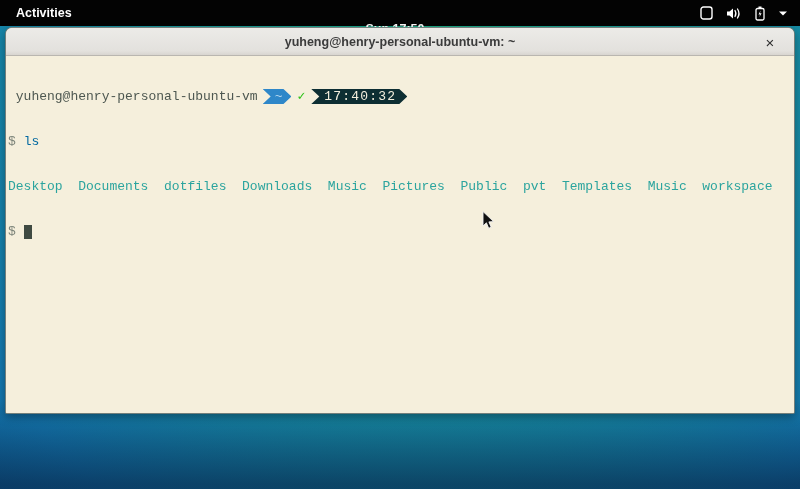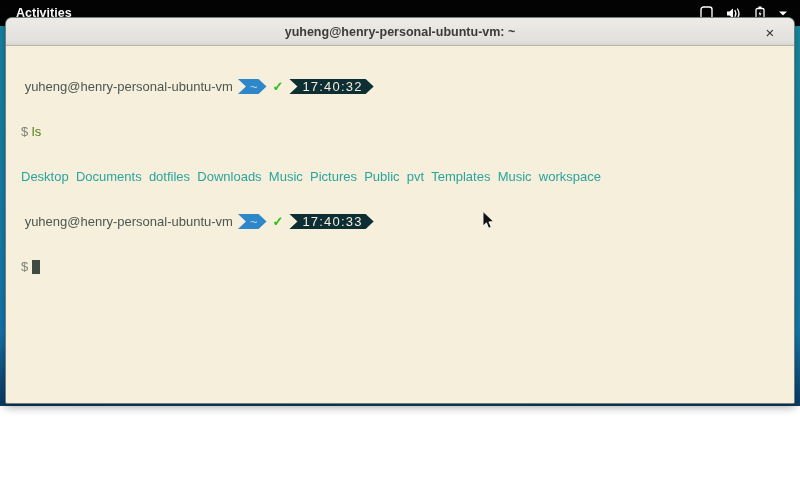--- a/index.html
+++ b/index.html
@@ -1,18 +1,18 @@
 <!DOCTYPE html>
 <html><head>
 <meta charset="utf-8">
 <style>
   * { margin:0; padding:0; box-sizing:border-box; }
   html,body { width:800px; height:489px; overflow:hidden; }
   .screen {
-    position:relative; width:800px; height:406px;
+    position:relative; width:800px; height:489px;
     font-family:"Liberation Sans", sans-serif;
     background:
       linear-gradient(180deg, rgba(4,18,48,0) 82%, rgba(4,18,48,0.55) 99%),
       radial-gradient(ellipse 95% 170% at 54% 2%, #1cab84 0%, #18949e 38%, #1478b0 72%, #0e5c97 100%);
   }
 
   
   .topbar {
     position:absolute; left:0; top:0; width:800px; height:26px;
     background:#030303; color:#fff; display:flex; align-items:center;
@@ -22,21 +22,21 @@
   .tb-btn { display:flex; align-items:center; gap:6px; padding:2px 6px; cursor:default; }
   .tb-center { position:absolute; left:0; right:0; top:16px; height:26px;
     display:flex; align-items:center; justify-content:center; gap:5px; pointer-events:none; }
   .tb-center .clk { pointer-events:auto; }
   .notif-dot { width:5px; height:5px; border-radius:50%; background:#f4f4f4; }
   .tb-right { margin-left:auto; margin-right:12px; display:flex; align-items:center; gap:13px; }
   .tb-right svg, .tb-left svg { display:block; }
 
   
   .window {
-    position:absolute; left:5px; top:17px; width:790px; height:387px;
+    position:absolute; left:5px; top:27px; width:790px; height:387px;
     border:1px solid rgba(5,35,45,0.55);
     border-radius:7px 7px 2px 2px;
     box-shadow:0 3px 10px rgba(0,0,0,0.35);
     display:flex; flex-direction:column; overflow:hidden;
     background:#f5efdc;
   }
   .titlebar {
     height:28px; flex:0 0 28px;
     background:linear-gradient(180deg,#ecebe8 0%,#e3e1dd 85%,#d8d5d0 100%);
     border-bottom:1px solid #b9b6b0;
@@ -44,36 +44,36 @@
     position:relative;
     font-size:12.5px; font-weight:700; color:#3b3b3b;
   }
   .close-btn {
     position:absolute; right:14px; top:4px; width:20px; height:20px;
     display:flex; align-items:center; justify-content:center;
     color:#2e2e2e; font-size:15px; font-weight:400; cursor:default;
   }
   .term {
     flex:1 1 auto; background:#f5efdc; padding:3px 2px 3px 2px;
-    font-family:Liberation Sans, sans-serif;
+    font-family:Liberation Mono, monospace;
     font-size:13px; line-height:15px; color:#4d5750;
-    white-space:pre; overflow:hidden;margin-left:13px;
+    white-space:pre; overflow:hidden;
   }
   .line { height:15px; white-space:pre; }
   .p-user { color:#4d5750; }
   .ribbon {
     display:inline-block; height:15px; line-height:15px; vertical-align:top;
     padding:0 9px 0 12px; margin-left:5px;
     clip-path:polygon(0 0, calc(100% - 8px) 0, 100% 50%, calc(100% - 8px) 100%, 0 100%, 8px 50%);
   }
   .ribbon.path { background:#2e87c9; color:#b8d9f0; }
   .ribbon.time { background:#0d2e33; color:#f3eedd; letter-spacing:1.2px; padding:0 11px 0 13px; }
   .check { color:#2bc116; font-weight:700; margin:0 1px 0 6px; }
   .dollar { color:#7b8379; }
-  .cmd { color:#4d7c0f; }
+  .cmd { color:#0369a1; }
   .dirs { color:#2ba49e; }
   .cursor-block {
     display:inline-block; width:8px; height:14px; vertical-align:top;
     background:#3f4a42; margin-top:0.5px;
   }
 
   
   .pointer { position:absolute; left:482px; top:211px; pointer-events:none; }
 </style>
 </head>
@@ -124,21 +124,20 @@
   <div class="window">
     <div class="titlebar">
       <span>yuheng@henry-personal-ubuntu-vm: ~</span>
       <span class="close-btn">×</span>
     </div>
 
     <div class="term">
       <div class="line"><span> </span><span class="p-user">yuheng@henry-personal-ubuntu-vm</span><span class="ribbon path">~</span><span class="check">✓</span><span class="ribbon time">17:40:32</span></div>
       <div class="line"><span class="dollar">$</span><span> </span><span class="cmd">ls</span></div>
       <div class="line dirs">Desktop  Documents  dotfiles  Downloads  Music  Pictures  Public  pvt  Templates  Music  workspace</div>
-      <div class="line"><span> </span><span class="p-user">yuheng@henry-personal-ubuntu-vm</span><span class="ribbon path">~</span><span class="check">✓</span><span class="ribbon time">17:40:33</span></div>
       <div class="line"><span class="dollar">$</span><span> </span><span class="cursor-block"></span></div>
     </div>
   </div>
 
   <div class="pointer">
     <svg width="13" height="19" viewBox="0 0 13 19">
       <path d="M1 0.5 L1 15 L4.4 11.8 L6.7 17.3 L9.2 16.2 L6.9 10.9 L11.6 10.6 Z" fill="#111" stroke="#f4f4f4" stroke-width="0.9"></path>
     </svg>
   </div>
 

